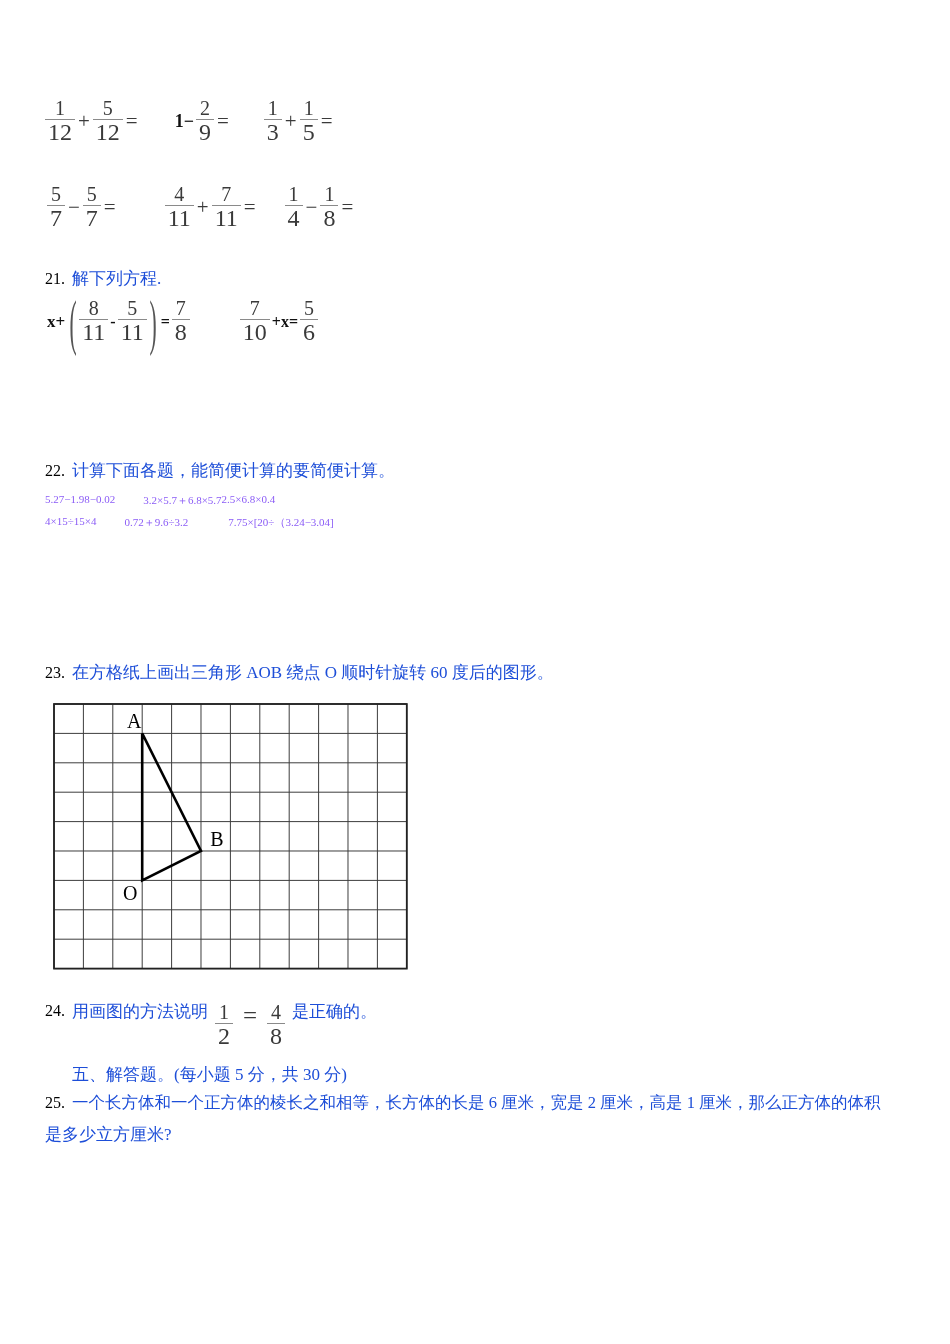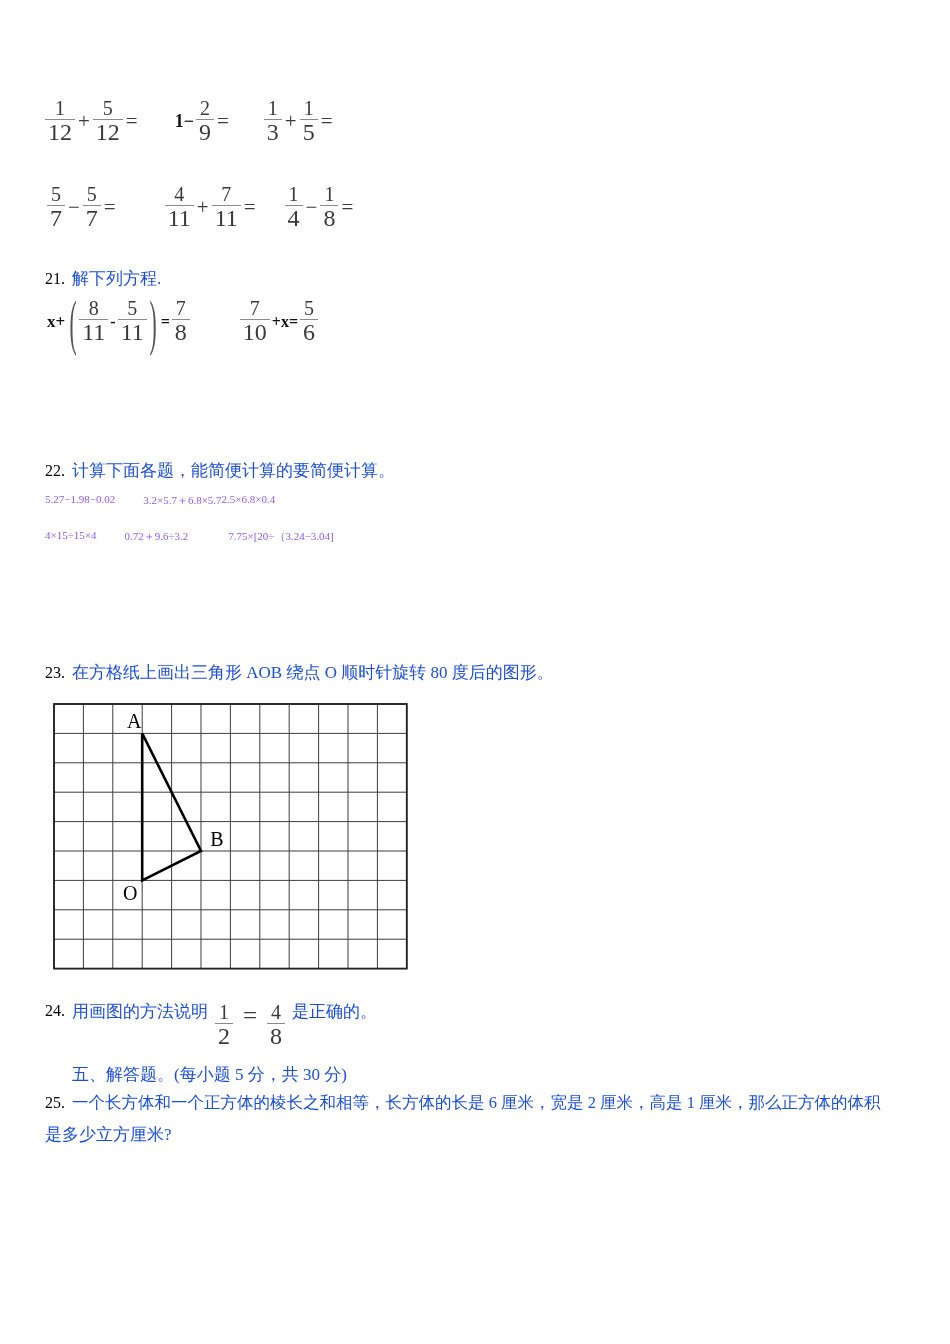--- a/index.html
+++ b/index.html
@@ -63,26 +63,26 @@
       <span class="frac"><span class="num">7</span><span class="den">10</span></span><span class="beq">+x=</span><span class="frac"><span class="num">5</span><span class="den">6</span></span>
     </span>
   </div>
 
   <div class="abs" style="left:45px;top:461px;">
     <span class="qnum">22.</span><span class="cn">计算下面各题，能简便计算的要简便计算。</span>
   </div>
   <div class="abs" style="left:45px;top:493px;">
     <span class="bexpr" style="margin-right:28px;">5.27−1.98−0.02</span><span class="bexpr" style="text-align:right;">3.2×5.7＋6.8×5.7</span><span class="bexpr">2.5×6.8×0.4</span>
   </div>
-  <div class="abs" style="left:45px;top:529px;text-align:center;">
+  <div class="abs" style="left:45px;top:515px;text-align:center;">
     <span class="bexpr" style="margin-right:28px;">4×15÷15×4</span><span class="bexpr" style="margin-right:40px;">0.72＋9.6÷3.2</span><span class="bexpr">7.75×[20÷（3.24−3.04]</span>
   </div>
 
   <div class="abs" style="left:45px;top:663px;">
-    <span class="qnum">23.</span><span class="cn">在方格纸上画出三角形 AOB 绕点 O 顺时针旋转 80 度后的图形。</span>
+    <span class="qnum">23.</span><span class="cn">在方格纸上画出三角形 AOB 绕点 O 顺时针旋转 60 度后的图形。</span>
   </div>
 
   <svg id="grid-svg" class="abs" style="left:53px;top:703px;" width="354.79999999999995" height="266.59999999999997" viewBox="-1 -1 354.79999999999995 266.59999999999997">
       <line x1="0" y1="0" x2="0" y2="264.59999999999997"></line>
       <line x1="29.4" y1="0" x2="29.4" y2="264.59999999999997"></line>
       <line x1="58.8" y1="0" x2="58.8" y2="264.59999999999997"></line>
       <line x1="88.19999999999999" y1="0" x2="88.19999999999999" y2="264.59999999999997"></line>
       <line x1="117.6" y1="0" x2="117.6" y2="264.59999999999997"></line>
       <line x1="147" y1="0" x2="147" y2="264.59999999999997"></line>
       <line x1="176.39999999999998" y1="0" x2="176.39999999999998" y2="264.59999999999997"></line>

